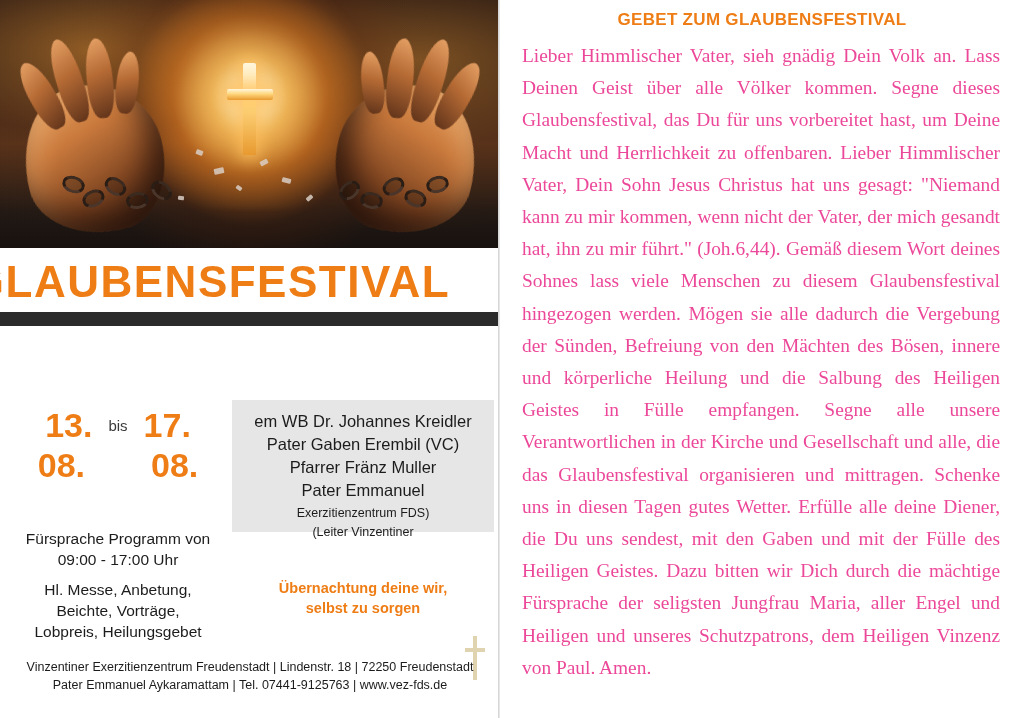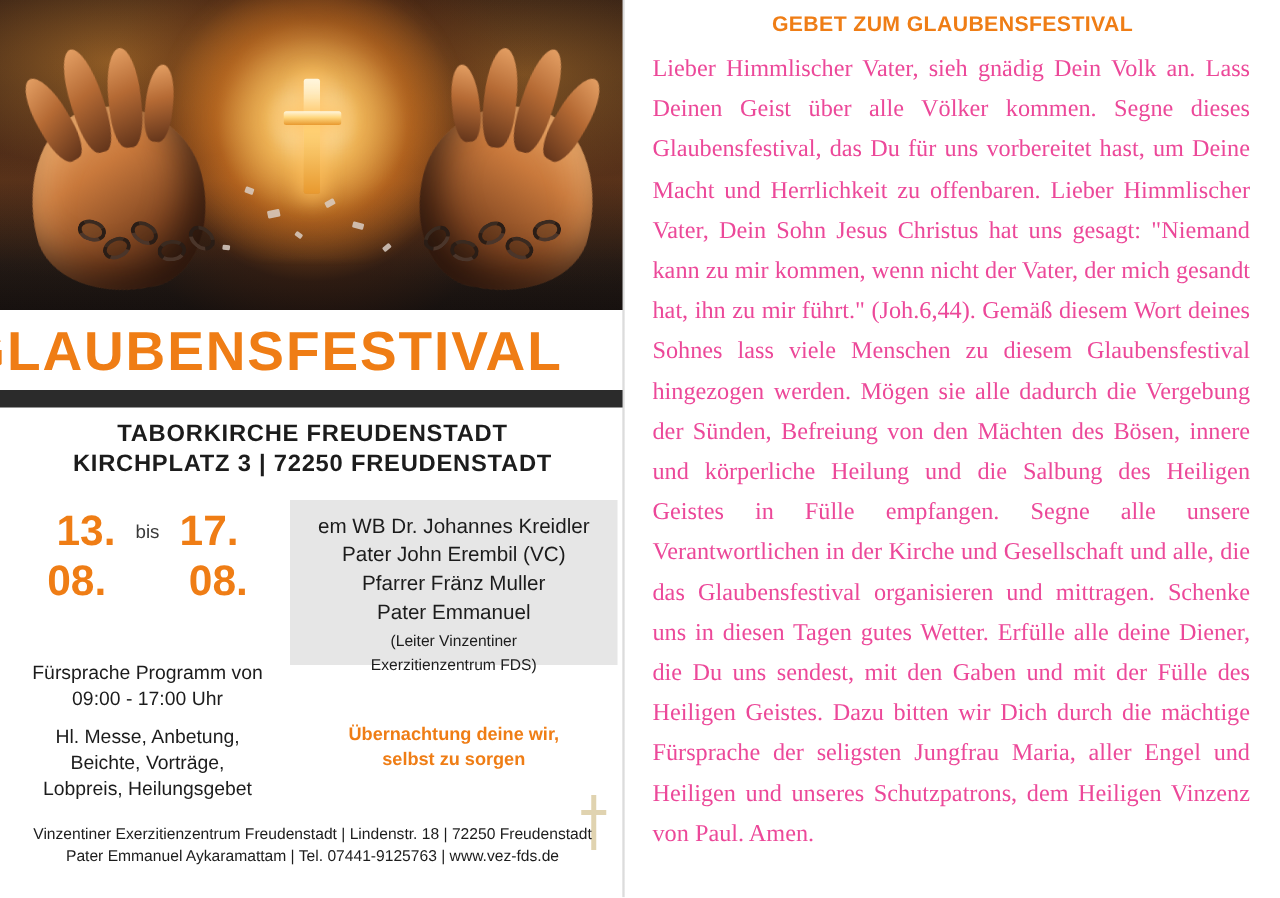--- a/index.html
+++ b/index.html
@@ -370,24 +370,20 @@
       <div class="shard" style="left:282px; top:178px; width:9px;  height:5px; transform:rotate(14deg);"></div>
       <div class="shard" style="left:306px; top:196px; width:7px;  height:4px; transform:rotate(-40deg);"></div>
       <div class="shard" style="left:178px; top:196px; width:6px;  height:4px; transform:rotate(8deg);"></div>
     </div>
 
     <div class="title-band">
       <div class="title">GLAUBENSFESTIVAL</div>
     </div>
     <div class="dark-rule"></div>
 
-    <div class="venue">
-      <div class="l1">TABORKIRCHE FREUDENSTADT</div>
-      <div class="l2">KIRCHPLATZ 3 | 72250 FREUDENSTADT</div>
-    </div>
 
     <div class="dates">
       <div class="row">
         <div class="d">13.</div>
         <div class="bis">bis</div>
         <div class="d">17.</div>
       </div>
       <div class="row">
         <div class="d">08.</div>
         <div class="spacer"></div>
@@ -399,25 +395,25 @@
       <div>Fürsprache Programm von</div>
       <div>09:00 - 17:00 Uhr</div>
       <div class="p2">Hl. Messe, Anbetung,</div>
       <div>Beichte, Vorträge,</div>
       <div>Lobpreis, Heilungsgebet</div>
     </div>
 
     <div class="speakers">
       <div class="inner">
         <div class="s">em WB Dr. Johannes Kreidler</div>
-        <div class="s">Pater John Erembil (VC)</div>
+        <div class="s">Pater Gaben Erembil (VC)</div>
         <div class="s">Pfarrer Fränz Muller</div>
         <div class="s">Pater Emmanuel</div>
+        <div class="small">Exerzitienzentrum FDS)</div>
         <div class="small">(Leiter Vinzentiner</div>
-        <div class="small">Exerzitienzentrum FDS)</div>
       </div>
     </div>
 
     <div class="verpflegung">
       <div>Übernachtung  deine wir,</div>
       <div>selbst zu sorgen</div>
     </div>
 
     <div class="cross-small"></div>
 

